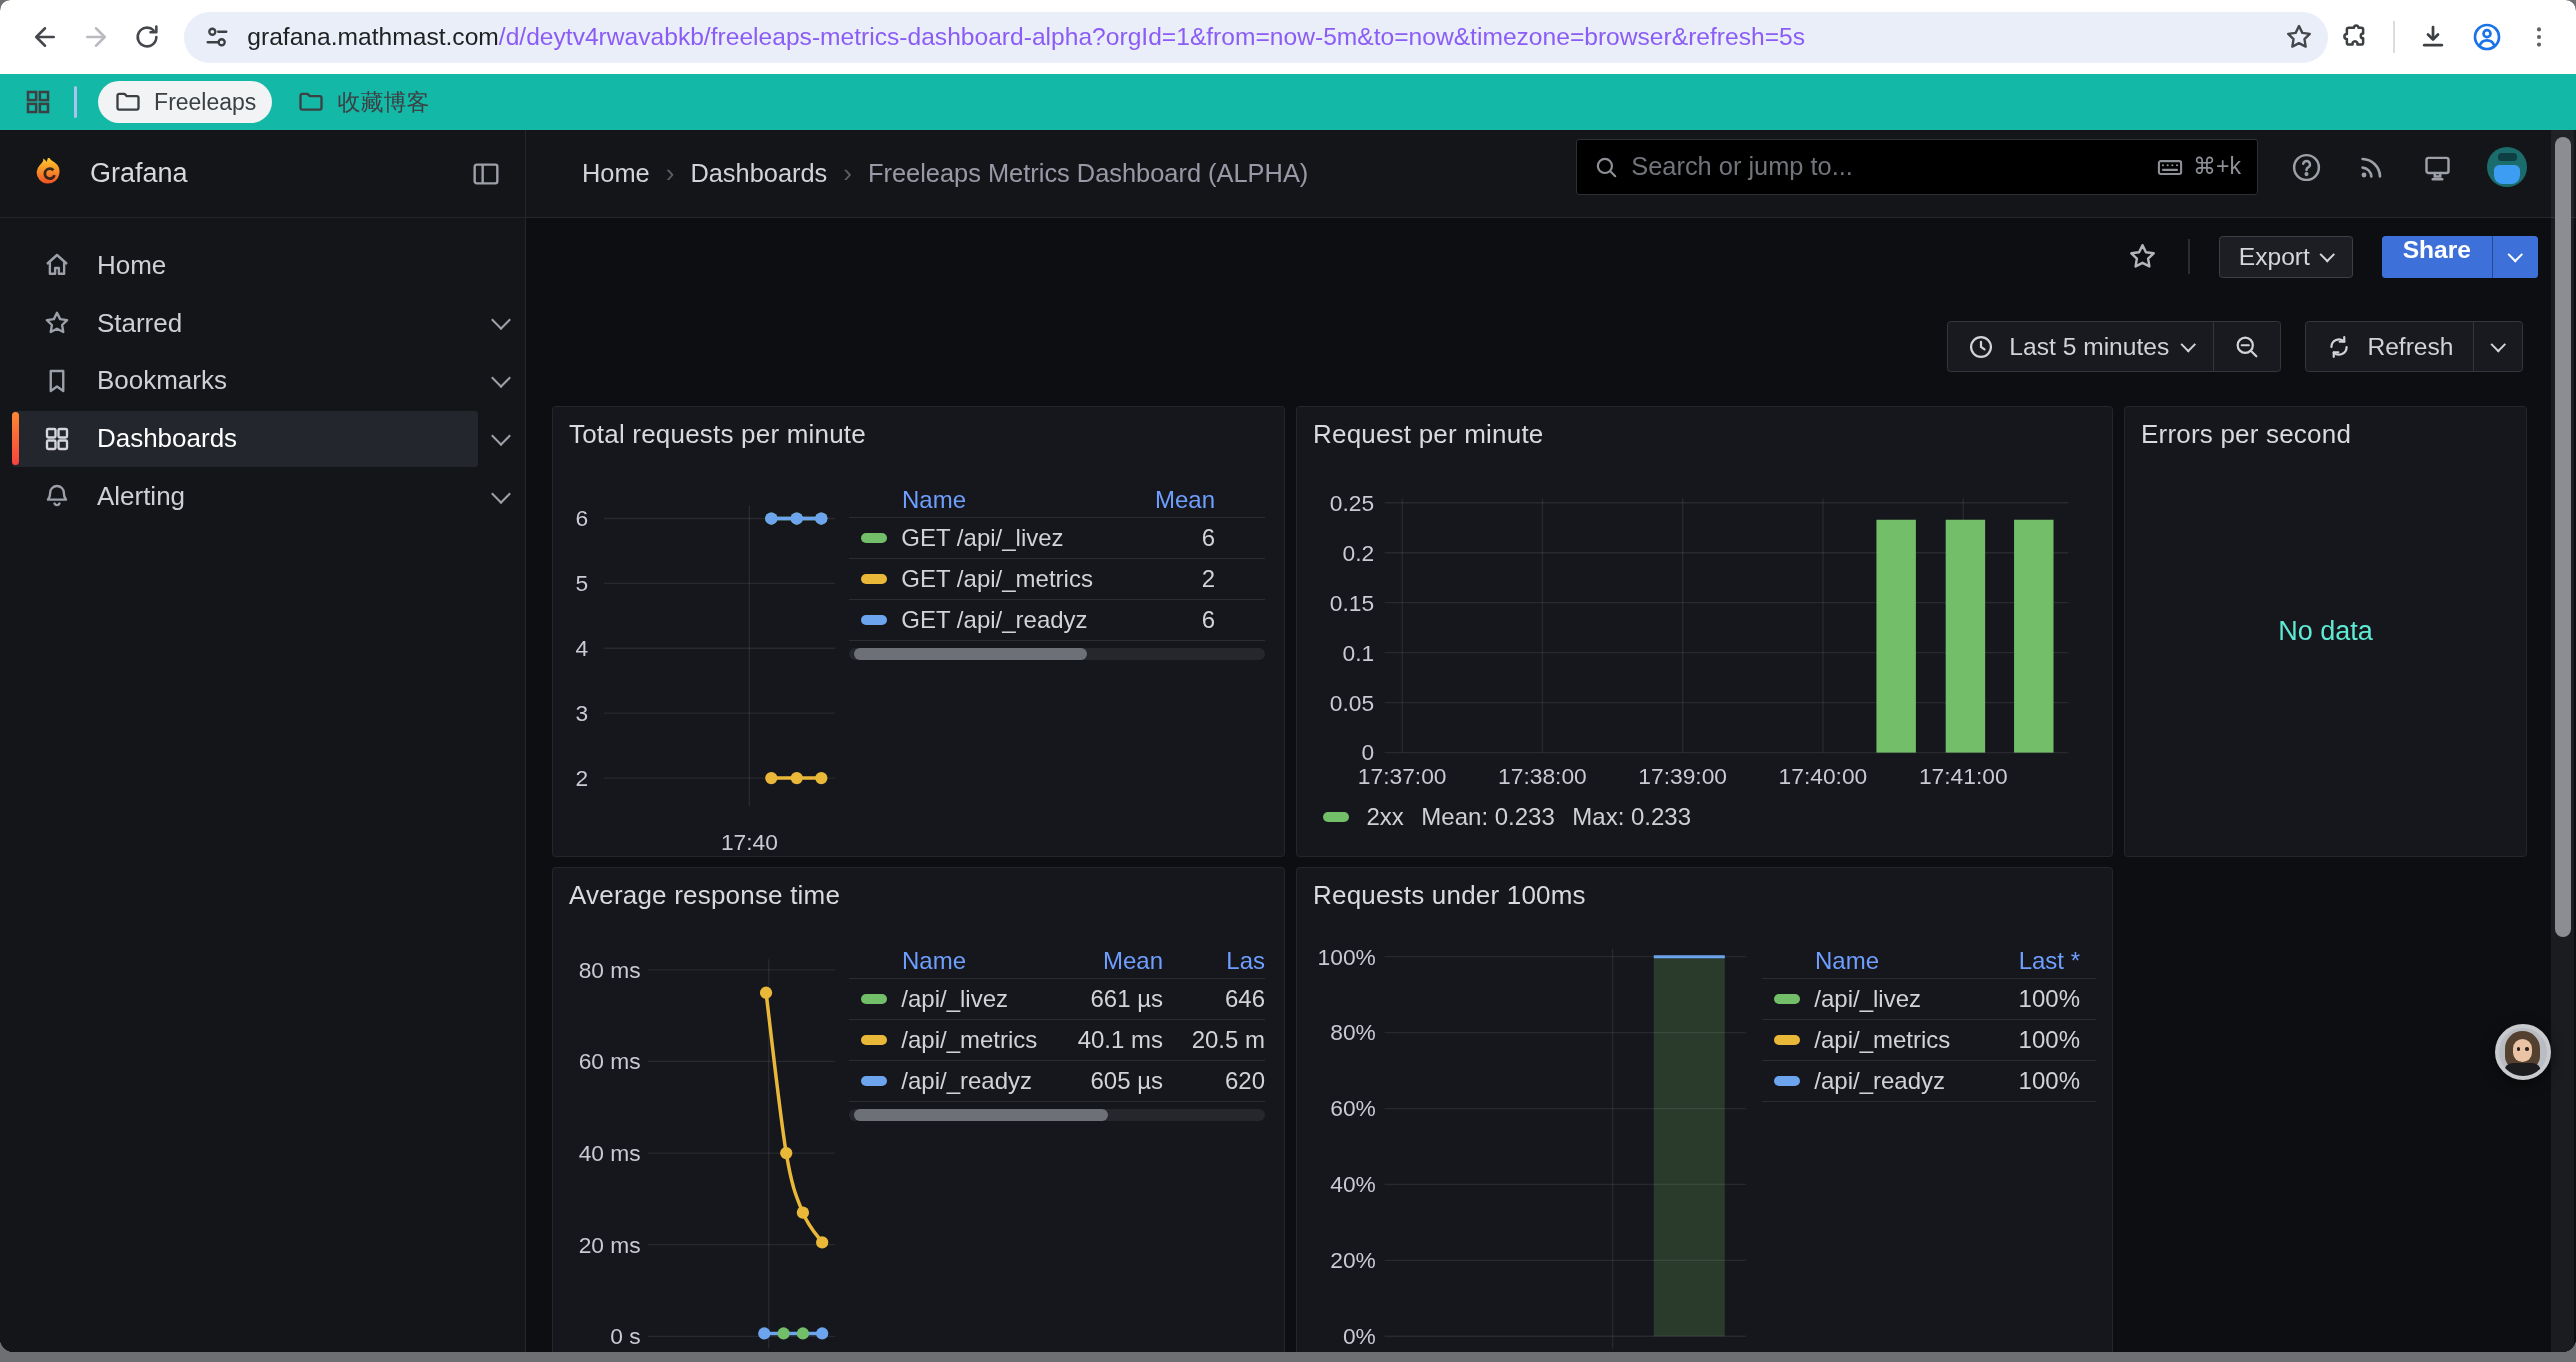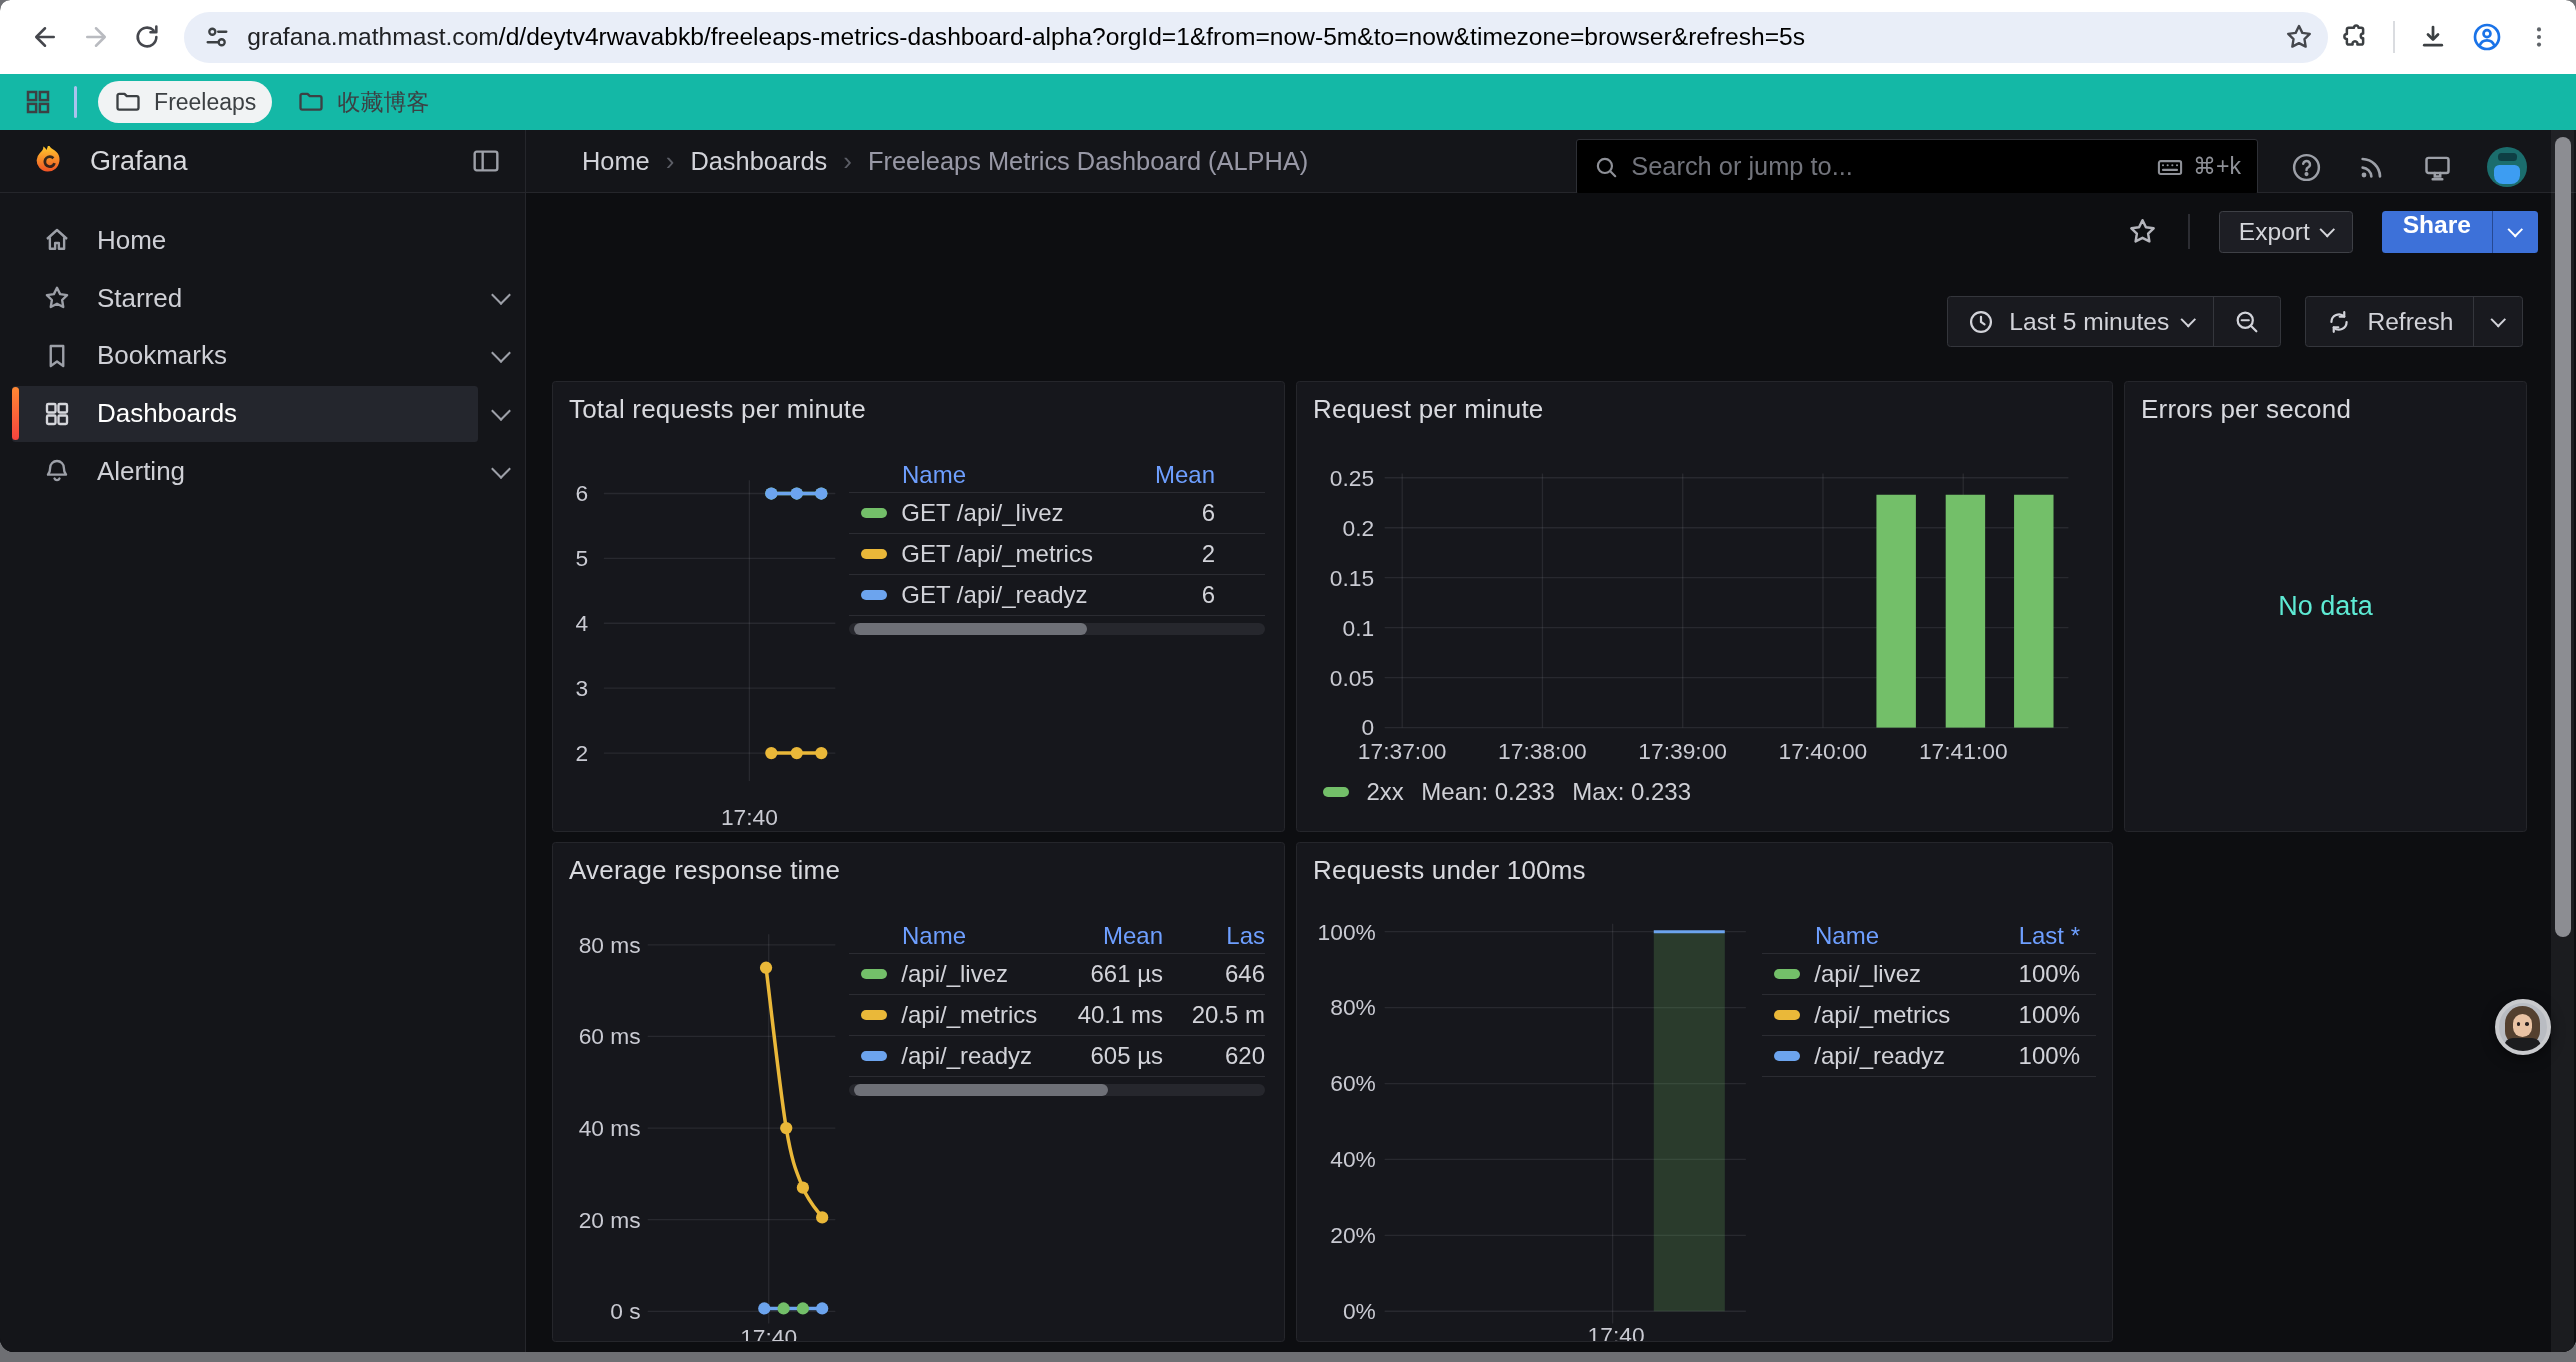--- a/index.html
+++ b/index.html
@@ -12,32 +12,32 @@
   .window{position:absolute;left:0;right:0;top:0;height:1352px;border-radius:10.5px 10.5px 14px 14px;
           overflow:hidden;display:flex;flex-direction:column;background:#0d0e11}
 
   
   .browser-top{height:74px;background:#ffffff;display:flex;align-items:center;padding:0 19px;flex:none}
   .nav-btn{width:51px;height:51px;border-radius:50%;display:flex;align-items:center;justify-content:center;color:#45474d;flex:none}
   .nav-btn.disabled{color:#b9bbc0}
   .url-pill{flex:1;height:51px;background:#e9eef8;border-radius:26px;display:flex;align-items:center;
             padding:0 12.3px 0 19px;margin:0 12.3px;min-width:0;color:#3c4043}
   .url-text{font-size:24.6px;color:#202124;white-space:nowrap;overflow:hidden;flex:1;margin-left:16px}
-  .url-path{color:#000000}
+  .url-path{color:#8b5cf6}
   .chrome-right{display:flex;align-items:center;gap:23px;flex:none;color:#3c4043;padding-right:5.3px}
   .chrome-divider{width:1.8px;height:32px;background:#dadce0}
 
   .bookmarks-bar{height:56px;background:#14b8a6;display:flex;align-items:center;padding:0 23px;gap:8.8px;flex:none}
   .bm-divider{width:2.6px;height:32px;background:#aac3ee;border-radius:1.8px;margin:0 12.3px}
   .bm-item{display:flex;align-items:center;gap:12.3px;height:42px;padding:0 16px;border-radius:21px;color:#3c4043;font-size:23px}
   .bm-item.shaded{background:#f1f3f4}
 
   
   .app{flex:1;display:flex;flex-direction:column;background:#0d0e11;position:relative;min-height:0}
-  .app-header{height:63px;display:flex;flex:none;background:#141519;border-bottom:0.9px solid #25262b}
+  .app-header{height:88px;display:flex;flex:none;background:#141519;border-bottom:0.9px solid #25262b}
   .hdr-left{width:526px;flex:none;display:flex;align-items:center;padding:0 23px 0 30px;border-right:0.9px solid #25262b}
   .brand{font-size:27px;color:#d8d9dd;margin-left:21px;flex:1}
   .hdr-right{flex:1;position:relative;display:flex;align-items:center}
   .breadcrumb{display:flex;align-items:center;gap:16px;margin-left:56px;font-size:25.4px}
   .crumb{color:#d2d3d9}
   .crumb-sep{color:#5c5e66;font-size:26px}
   .crumb.current{color:rgba(204,204,220,.72)}
   .search-box{position:absolute;left:1050px;top:8.8px;width:682px;height:56px;border:0.9px solid #2e3036;border-radius:3px;
               background:#000000;display:flex;align-items:center;padding:0 16px;color:#72747c}
   .search-ph{font-size:25.4px;margin-left:12.3px;flex:1;color:#72747c}

